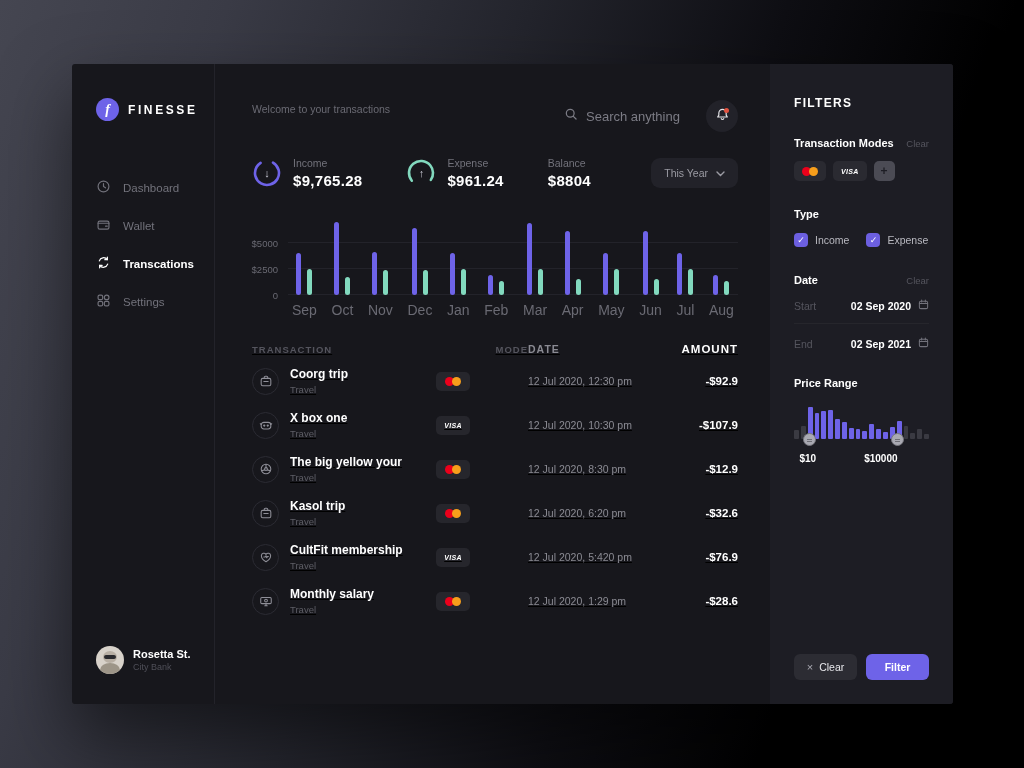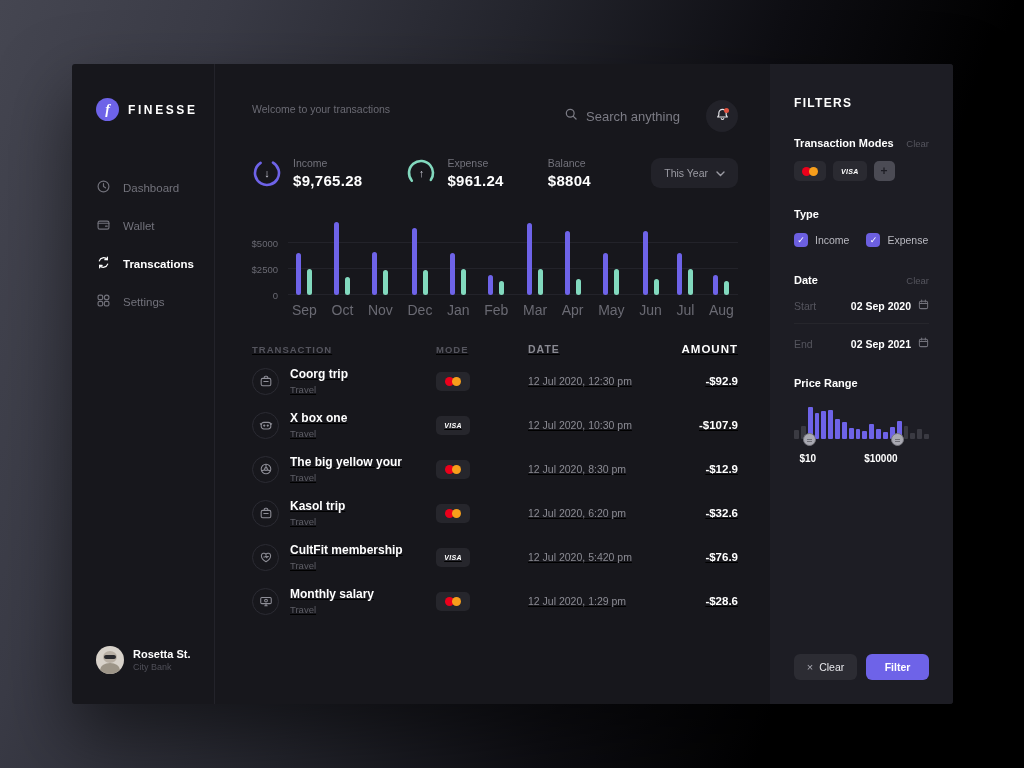--- a/index.html
+++ b/index.html
@@ -84,21 +84,21 @@
   .table { margin-top:25px;text-decoration:underline; }
   .thead { display:flex; align-items:center; font-size:9.5px; letter-spacing:1px;
     color:#55555e; font-weight:bold; margin-bottom:4px; }
   .trow { display:flex; align-items:center; height:44px; cursor:pointer; }
   .col-name { flex:1; display:flex; gap:11px; align-items:center; min-width:0; }
   .row-icon { width:27px; height:27px; border-radius:50%; border:1px solid #2b2b33;
     color:#8f8f98; display:flex; align-items:center; justify-content:center; flex:none; }
   .row-icon svg { width:14px; height:14px; }
   .tx-name { font-size:12px; color:#fff; font-weight:bold; }
   .tx-cat { font-size:9.5px; color:#5e5e66; margin-top:3px; }
-  .col-mode { width:92px; flex:none; }
+  .col-mode { width:92px; flex:none;text-align:right; }
   .badge { width:34px; height:19px; border-radius:5px; background:#26262c;
     display:flex; align-items:center; justify-content:center; }
   .mc { position:relative; width:16px; height:9px; }
   .mc i { position:absolute; top:0; width:9px; height:9px; border-radius:50%; }
   .visa-text { font-size:7px; font-style:italic; font-weight:bold; color:#fff; letter-spacing:.3px; }
   .col-date { width:152px; flex:none; font-size:10.5px; color:#8b8b93; }
   .col-amount { width:58px; flex:none; text-align:right; font-size:11.5px; color:#fff; font-weight:bold; }
   
   .filters { width:183px; flex:none; background:#1d1d24; border-radius:0 3px 3px 0;
     padding:32px 24px 24px; display:flex; flex-direction:column; }

